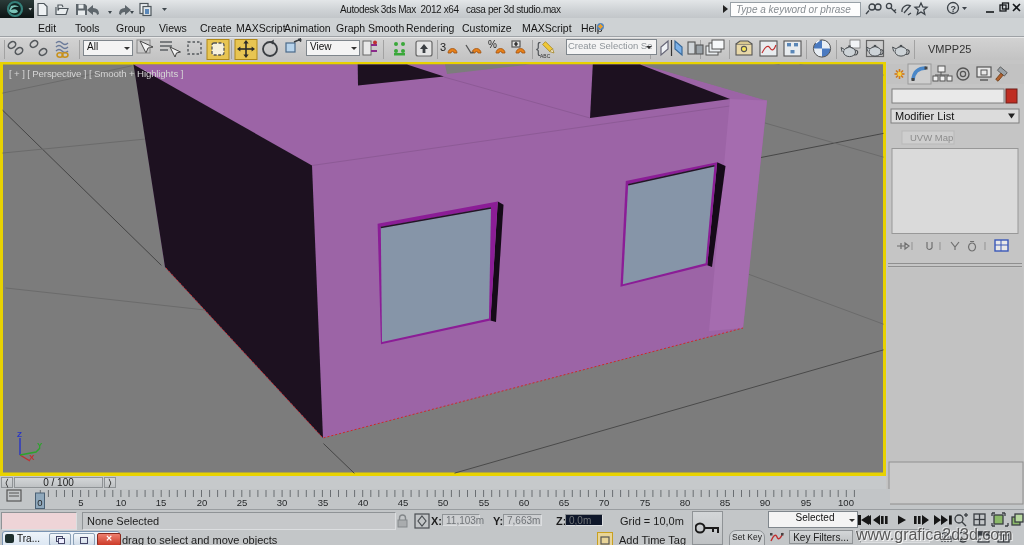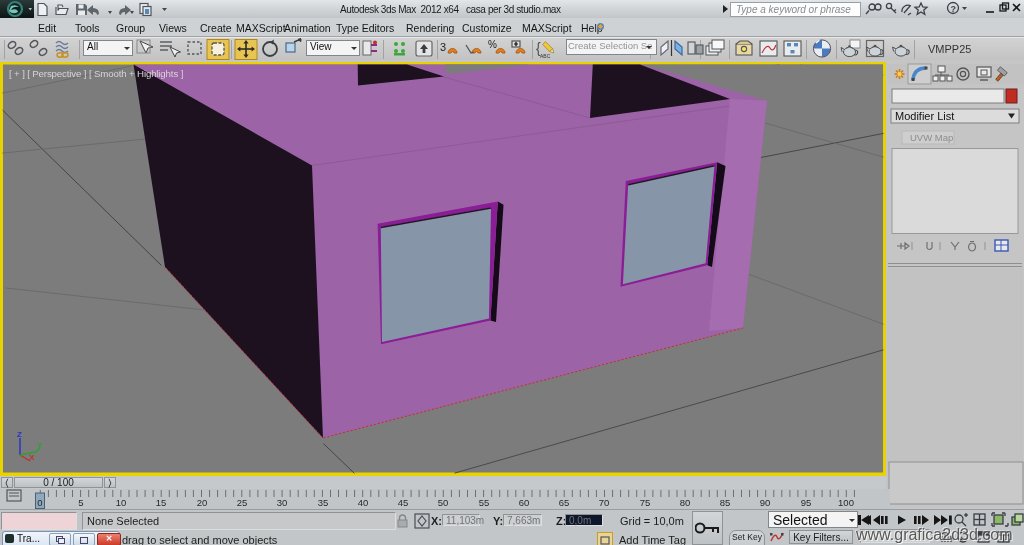--- a/index.html
+++ b/index.html
@@ -89,21 +89,21 @@
     </div>
 
   <div class="abs" id="menubar">
     <span style="left:38px;">Edit</span>
       <span style="left:75px;">Tools</span>
       <span style="left:116px;">Group</span>
     <span style="left:159px;">Views</span>
       <span style="left:200px;">Create</span>
       <span style="left:236px;">MAXScript</span>
     <span style="left:284px;">Animation</span>
-      <span style="left:336px;">Type Editors</span>
+      <span style="left:336px;">Graph Smooth</span>
       <span style="left:406px;">Rendering</span>
     <span style="left:462px;">Customize</span>
       <span style="left:522px;">MAXScript</span>
       <span style="left:581px;">Help</span>
       <i style="position:absolute;left:597px;top:5px;width:7px;height:7px;border-radius:50%;background:radial-gradient(circle at 50% 50%, #e8a030 0 40%, #5a87b8 45% 100%);"></i>
   </div>
 
   <div class="abs" id="toolbar">
     <svg width="1024" height="23" viewBox="0 37 1024 23">
       <g class="sep" stroke="#a2a2a2" stroke-width="1">
@@ -612,21 +612,21 @@
 
     <div class="btn" style="left:692px;top:1px;width:31px;height:34px;"></div>
     <svg class="abs" style="left:695px;top:8px;" width="26" height="20" viewBox="2 0 26 20">
       <circle cx="7" cy="10" r="4.5" fill="none" stroke="#1a1a1a" stroke-width="2"></circle>
       <line x1="11.5" y1="10" x2="26" y2="10" stroke="#1a1a1a" stroke-width="2"></line>
       <line x1="20" y1="10" x2="20" y2="14" stroke="#1a1a1a" stroke-width="2"></line>
       <line x1="25" y1="10" x2="25" y2="15" stroke="#1a1a1a" stroke-width="2"></line>
     </svg>
     <div class="btn" style="left:729px;top:2px;width:36px;height:14px;line-height:13px;font-size:8.5px;white-space:nowrap;overflow:hidden;margin-top:47px;">Auto Key</div>
     <div class="btn" style="left:729px;top:20px;width:36px;height:28px;line-height:13px;font-size:8.5px;white-space:nowrap;overflow:hidden;border-radius:7px;">Set Key</div>
-    <div class="combo" style="left:768px;top:1px;width:88px;height:15px;font-size:14px;"><span style="padding-left:4px;">Selected</span><span class="ar"></span></div>
+    <div class="combo" style="left:768px;top:1px;width:88px;height:15px;font-size:10px;text-align:center;"><span style="padding-left:4px;">Selected</span><span class="ar"></span></div>
     <svg class="abs" style="left:769px;top:20px;" width="16" height="15" viewBox="0 0 16 15">
       <path d="M 2 11 q 4 -9 6 -4 q 2 5 6 -4" fill="none" stroke="#c03030" stroke-width="1.4"></path>
       <rect x="1" y="3" width="2.5" height="2.5" fill="#444"></rect>
         <rect x="12" y="3" width="2.5" height="2.5" fill="#444"></rect>
     </svg>
     <div class="btn" style="left:789px;top:20px;width:64px;height:14px;line-height:13px;">Key Filters...</div>
 
     <svg class="abs" style="left:856px;top:3px;" width="96" height="14" viewBox="0 0 96 14">
       <g fill="#161616">
         <path d="M 2 2 h 3 v 10 h -3 z M 13 2 l -8 5 l 8 5 z M 15 2 l -7 5 l 7 5 z" transform="translate(0,0)"></path>

